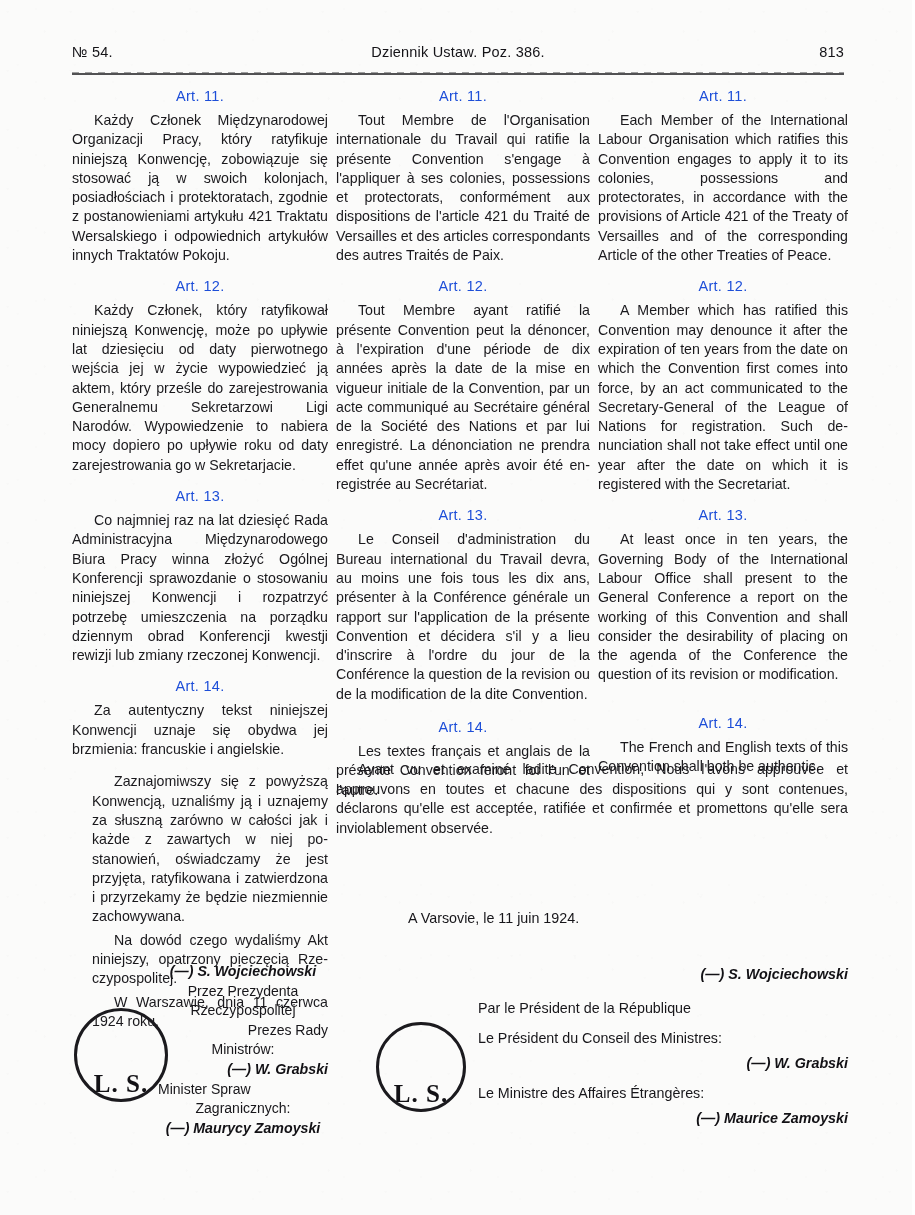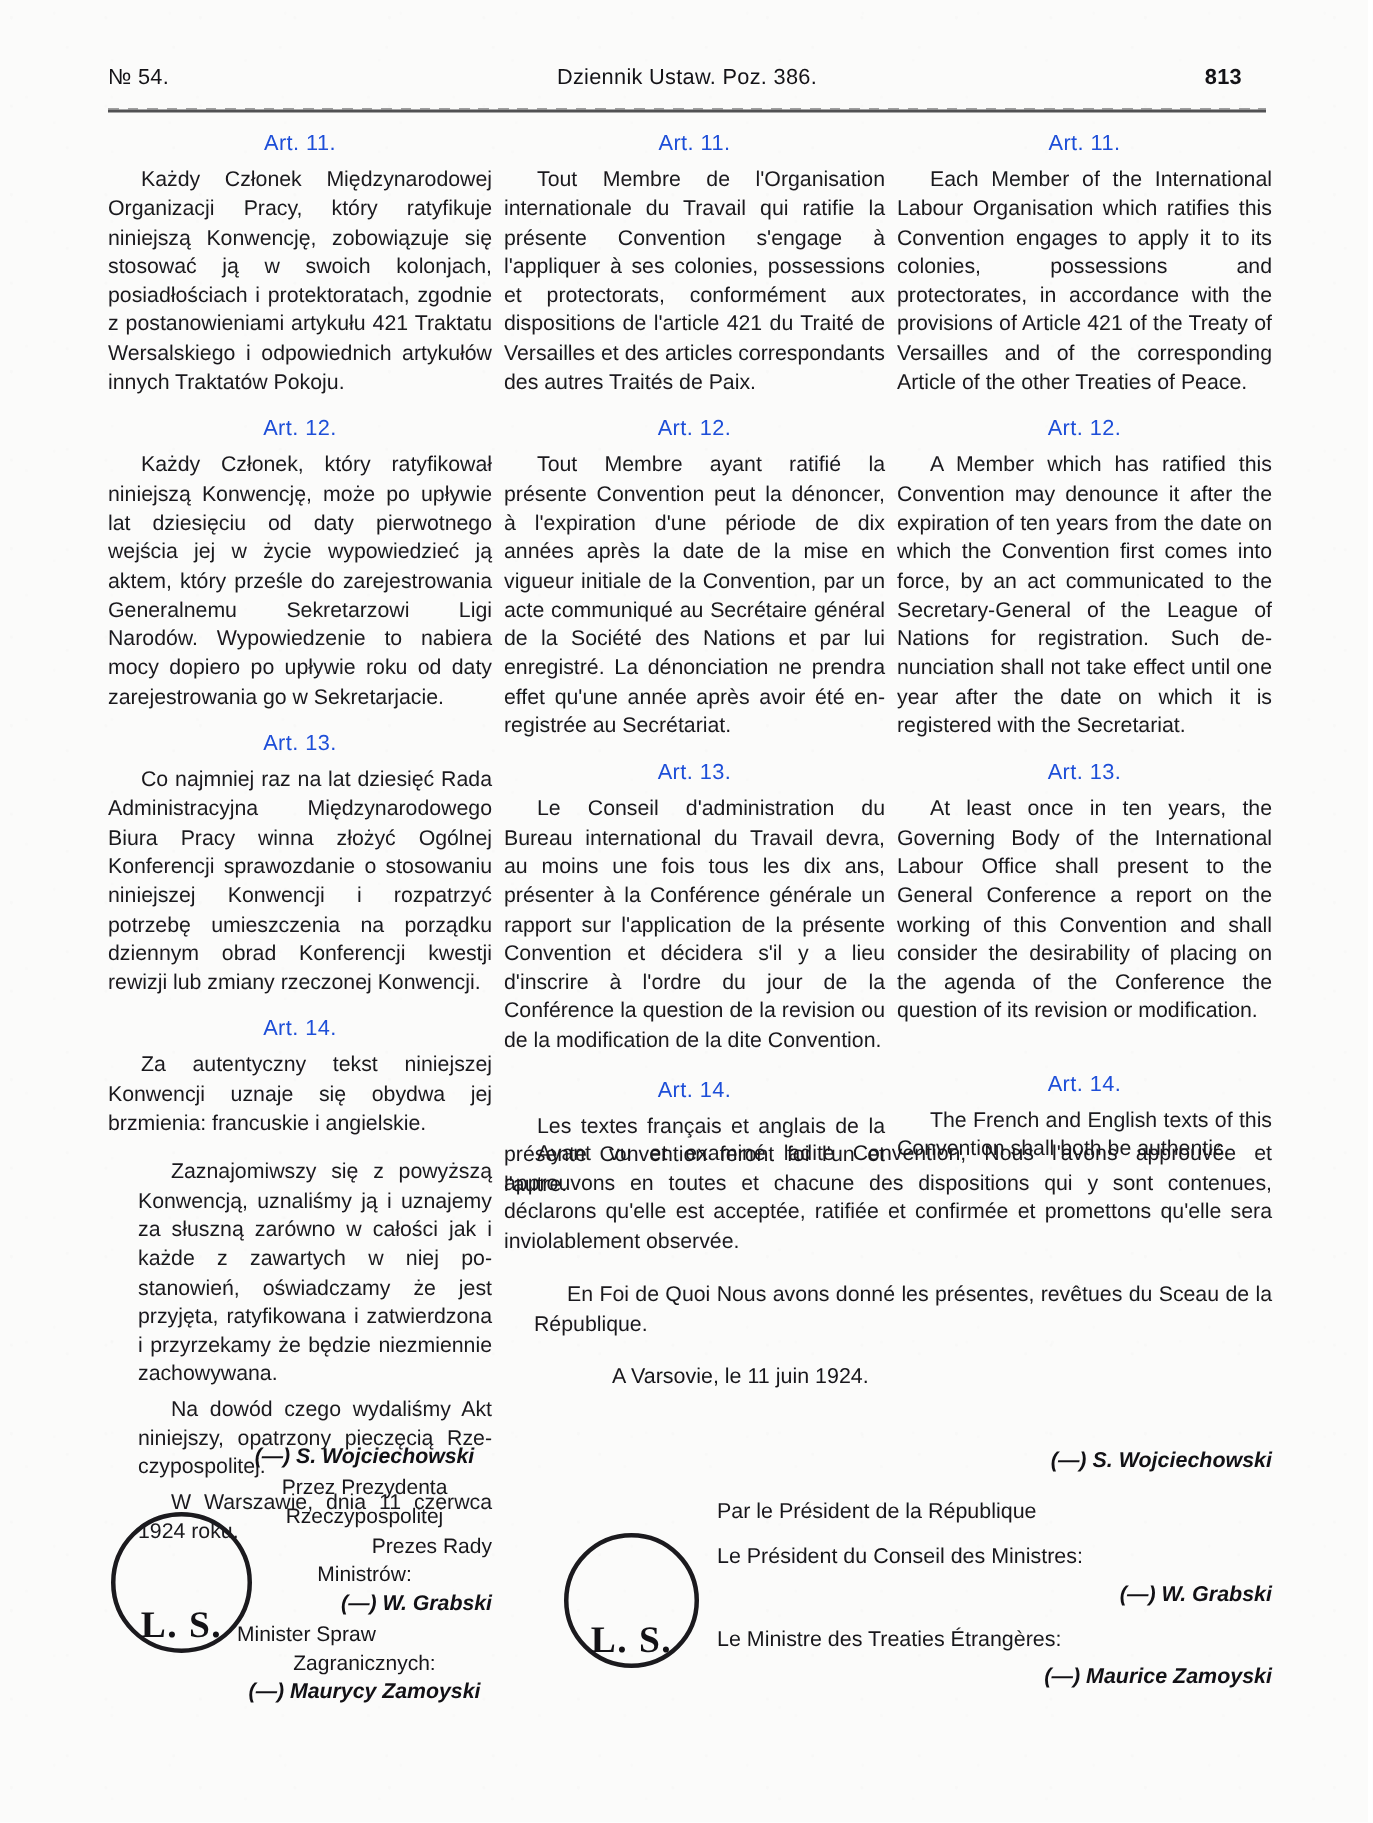--- a/index.html
+++ b/index.html
@@ -45,21 +45,21 @@
   .hdr-left, .hdr-center, .hdr-right {
     position: absolute;
     top: 0;
     font-size: 14.5px;
     letter-spacing: .2px;
     white-space: nowrap;
     color: #141317;
   }
   .hdr-left { left: 0; }
   .hdr-center { left: 0; width: 772px; text-align: center; }
-  .hdr-right { right: 16px; font-weight: bold; }
+  .hdr-right { right: 0; }
   #header-rule {
     position: absolute;
     left: 72px;
     top: 73px;
     width: 772px;
     height: 2px;
     background: #3a3a3c;
     opacity: .88;
   }
   #header-rule::before {
@@ -247,21 +247,20 @@
 
     <div class="art-head">Art. 13.</div>
     <p class="body"><span class="ind"></span><span>At least once in ten years, the Governing Body of the Interna­tional Labour Office shall present to the General Conference a report on the working of this Convention and shall consider the desirability of placing on the agenda of the Conference the question of its re­vision or modification.</span></p>
 
     <div class="art-head" style="margin-top:30px">Art. 14.</div>
     <p class="body"><span class="ind"></span><span>The French and English texts of this Convention shall both be authentic.</span></p>
   </div>
 
   <div id="wide-fr">
     <p class="body"><span class="ind"></span><span>Ayant vu et examiné ladite Convention, Nous l'avons approuvée et approuvons en toutes et chacune des dispositions qui y sont contenues, déclarons qu'elle est acceptée, ratifiée et confirmée et promettons qu'elle sera inviolablement observée.</span></p>
-    <p class="body" style="margin-top:16px"><span class="ind"></span><span>En Foi de Quoi Nous avons donné les présentes, revêtues du Sceau de la République.</span></p>
   </div>
 
   <div id="fr-date">A Varsovie, le 11 juin 1924.</div>
 
   <div id="pl-sign">
     <div class="sig-lines">
       <div class="sig-name">(—) S. Wojciechowski</div>
       <div class="sig-line">Przez Prezydenta</div>
       <div class="sig-line">Rzeczypospolitej</div>
       <div class="sig-line" style="text-align:right">Prezes Rady</div>
@@ -282,18 +281,18 @@
 
   <div id="fr-sign">
     <div class="r-name">(—) S. Wojciechowski</div>
     <div class="gap-18"></div>
     <div class="l-line">Par le Président de la République</div>
     <div class="gap-14"></div>
     <div class="l-line">Le Président du Conseil des Ministres:</div>
     <div class="gap-9"></div>
     <div class="r-name">(—) W. Grabski</div>
     <div class="gap-14"></div>
-    <div class="l-line">Le Ministre des Treaties Étrangères:</div>
+    <div class="l-line">Le Ministre des Affaires Étrangères:</div>
     <div class="gap-9"></div>
     <div class="r-name">(—) Maurice Zamoyski</div>
   </div>
 
 </div>
 
 </body></html>

